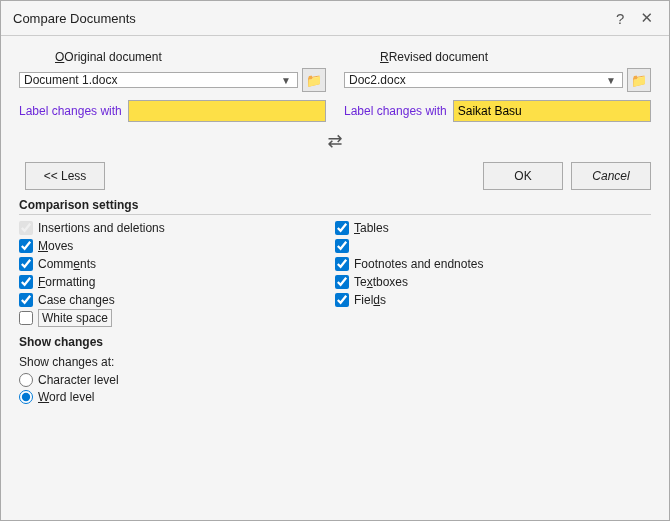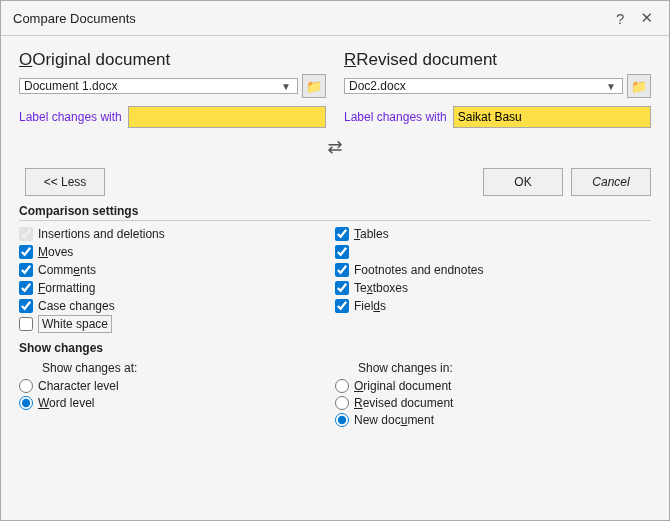--- a/index.html
+++ b/index.html
@@ -54,23 +54,24 @@
     }
     .row-flex {
       display: flex;
       gap: 18px;
       align-items: flex-start;
     }
     .doc-section {
       flex: 1;
     }
     .section-label {
-      font-size: 17px;
+      font-size: 12px;
       color: #222;
       margin-bottom: 4px;
+      margin-left: 36px;
     }
     .underline { text-decoration: underline; }
     .combo-row {
       display: flex;
       align-items: center;
       gap: 4px;
     }
     .combo-box {
       flex: 1;
       height: 16px;
@@ -206,21 +207,20 @@
     .show-at-col {
       flex: 1;
     }
     .show-in-col {
       flex: 1;
     }
     .sub-header {
       font-size: 12px;
       color: #222;
       margin-bottom: 4px;
-      margin-left: 23px;
     }
     .radio-item {
       display: flex;
       align-items: center;
       gap: 5px;
       font-size: 12px;
       color: #222;
       margin-bottom: 3px;
     }
     .radio-item input[type=radio] {
@@ -362,32 +362,17 @@
           <div class="radio-item">
             <input type="radio" name="show_at" id="r_char" style="">
             <label for="r_char">Character level</label>
           </div>
           <div class="radio-item">
             <input type="radio" name="show_at" id="r_word" checked="" style="">
             <label for="r_word"><span class="underline">W</span>ord level</label>
           </div>
         </div>
 
-        <div class="show-in-col">
-          <div class="sub-header">Show changes in:</div>
-          <div class="radio-item">
-            <input type="radio" name="show_in" id="r_orig" style="">
-            <label for="r_orig"><span class="underline">O</span>riginal document</label>
-          </div>
-          <div class="radio-item">
-            <input type="radio" name="show_in" id="r_revised" style="">
-            <label for="r_revised"><span class="underline">R</span>evised document</label>
-          </div>
-          <div class="radio-item">
-            <input type="radio" name="show_in" id="r_new" checked="" style="">
-            <label for="r_new">New doc<span class="underline">u</span>ment</label>
-          </div>
-        </div>
       </div>
     </div>
 
   </div>
 </div>
 
 </body></html>

